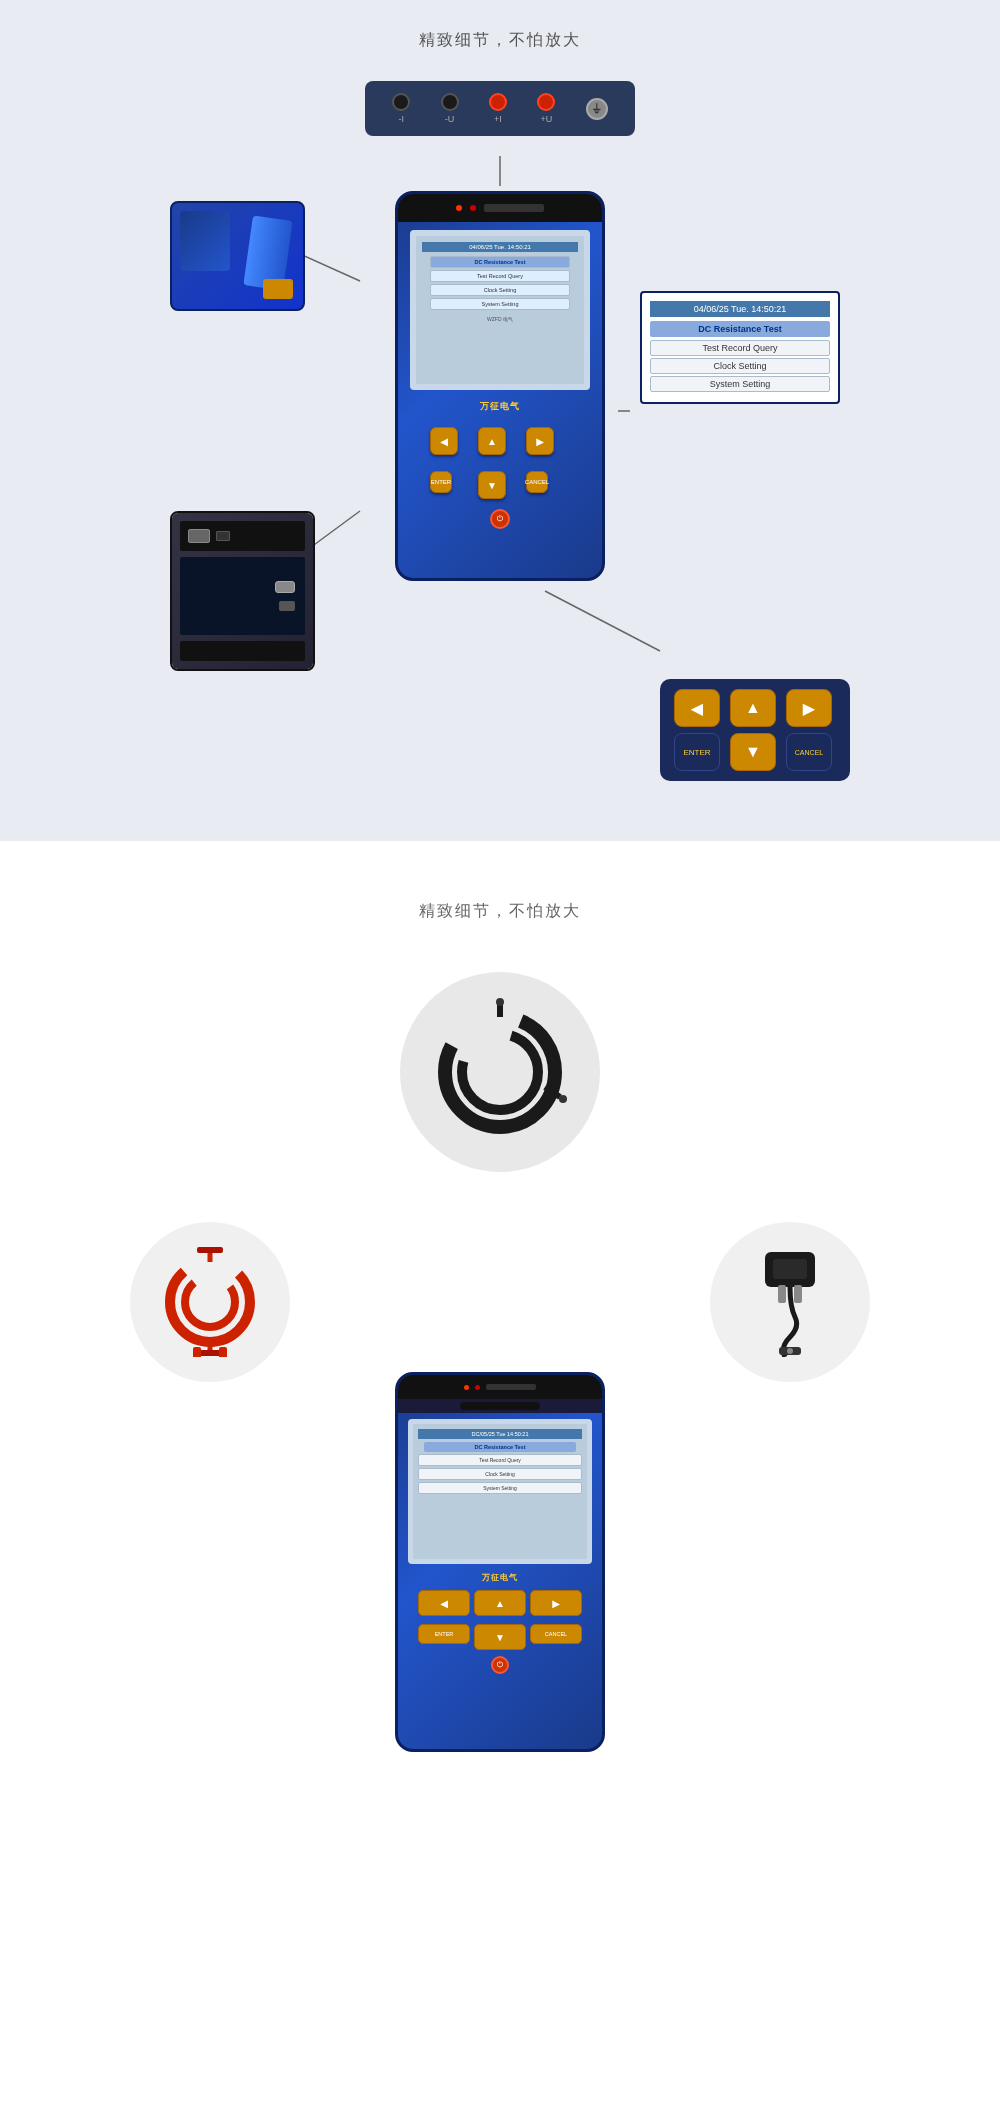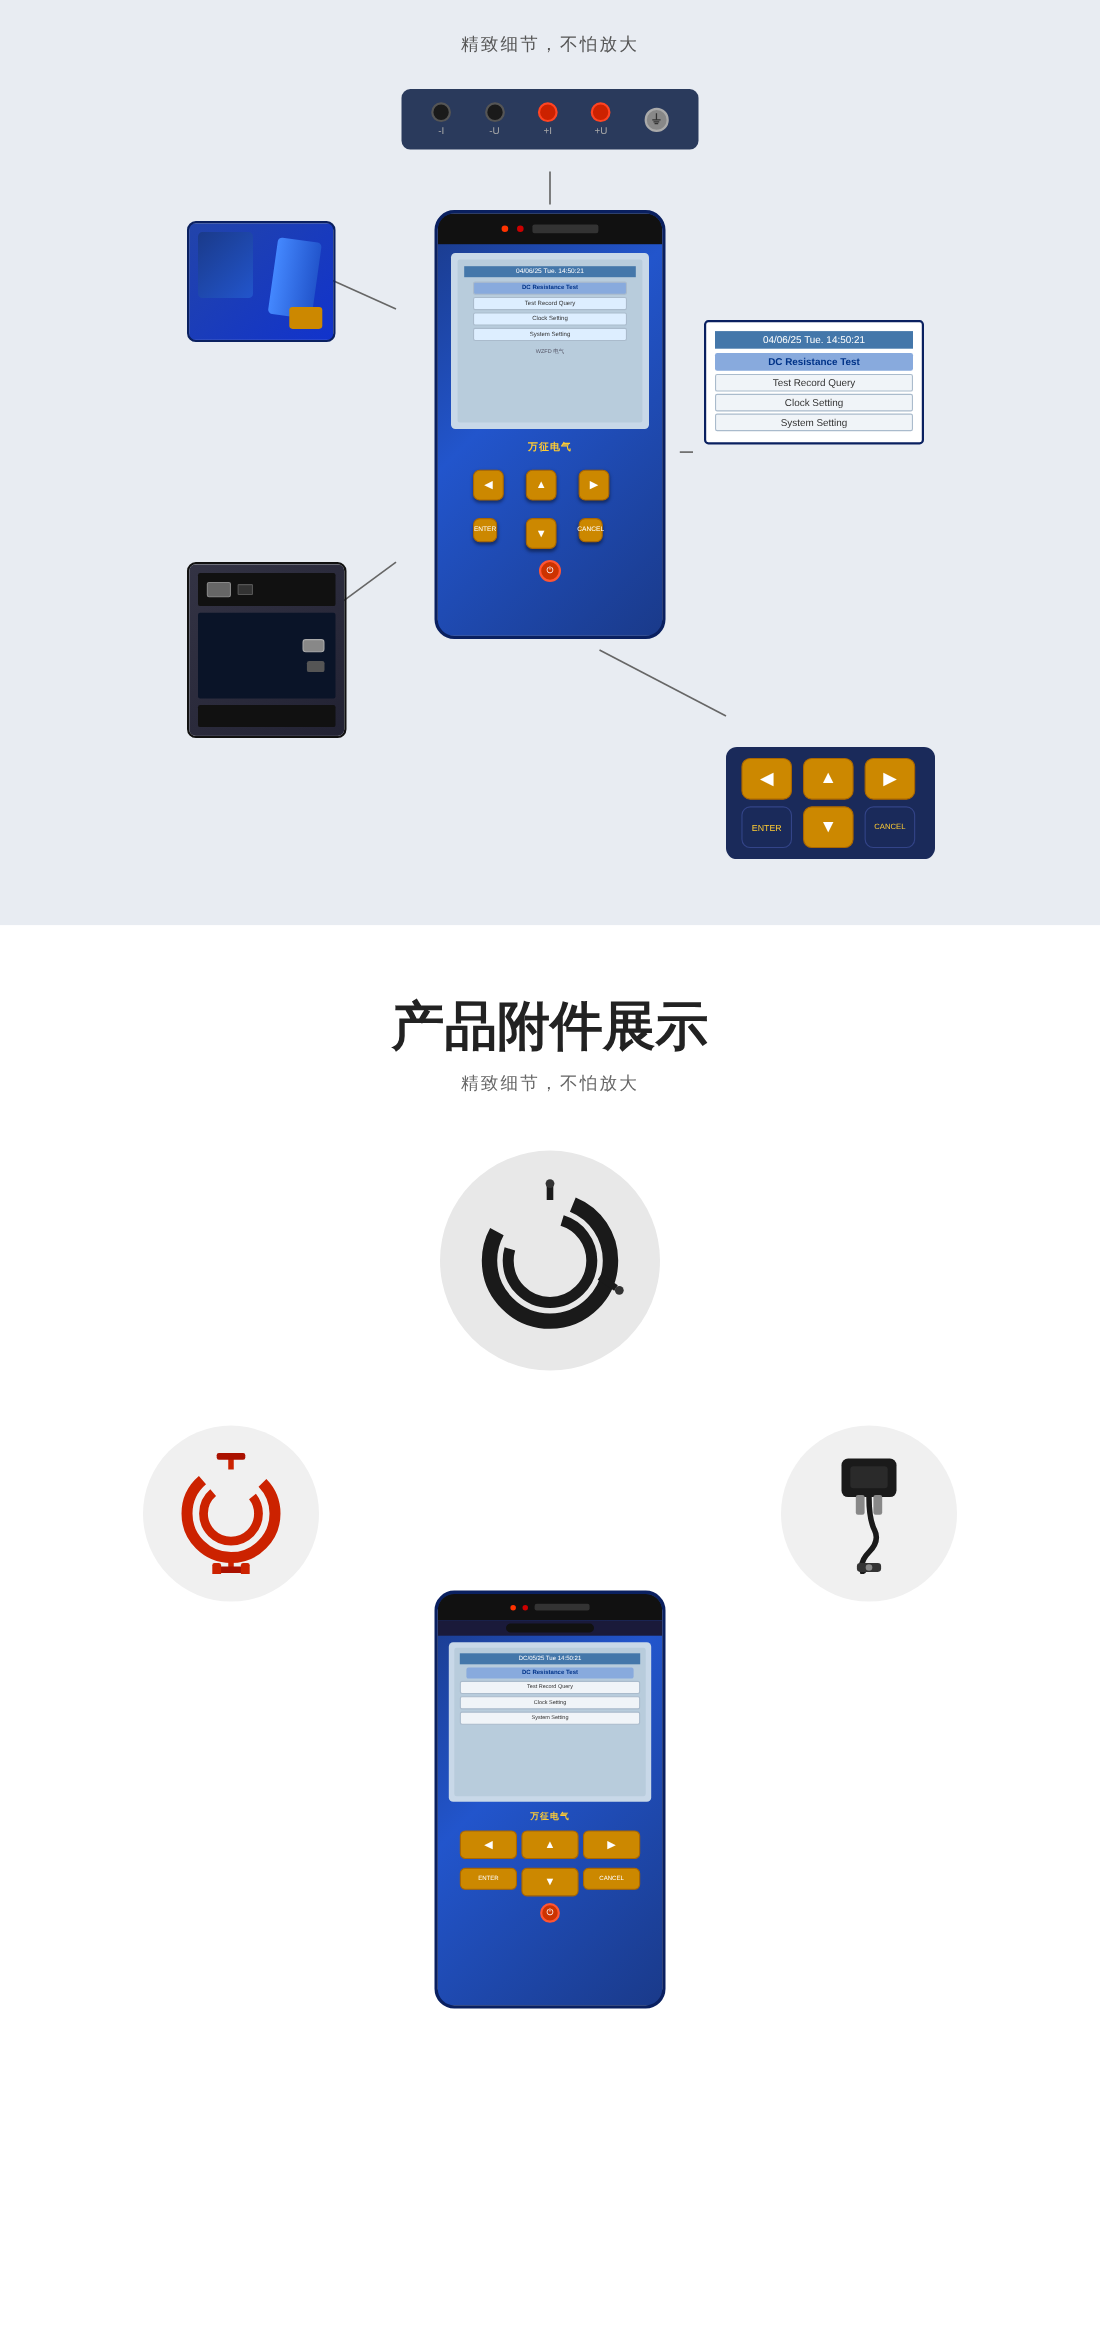--- a/index.html
+++ b/index.html
@@ -556,21 +556,20 @@
       <div class="panel-btn">▶</div>
       <div class="panel-btn label-btn" style="font-size: 8px; color: #ffcc33; background: #1a2a5a; border-color: #334488;">ENTER</div>
       <div class="panel-btn down-btn">▼</div>
       <div class="panel-btn label-btn" style="font-size: 7px; color: #ffcc33; background: #1a2a5a; border-color: #334488;">CANCEL</div>
     </div>
 
   </div>
 </div>
 
 <div class="section-products">
-  <h2 class="section-title-cn">产品附件展示</h2>
   <p class="section-subtitle">精致细节，不怕放大</p>
 
   <div class="accessories-layout">
 
     <div class="circle-thumb cable-top">
       <div class="cable-svg-container">
         <svg width="150" height="150" viewBox="0 0 150 150" xmlns="http://www.w3.org/2000/svg">
 
           <ellipse cx="75" cy="75" rx="55" ry="55" fill="none" stroke="#1a1a1a" stroke-width="14" stroke-dasharray="200 80"></ellipse>
           <ellipse cx="75" cy="75" rx="38" ry="38" fill="none" stroke="#1a1a1a" stroke-width="10" stroke-dasharray="130 60"></ellipse>

